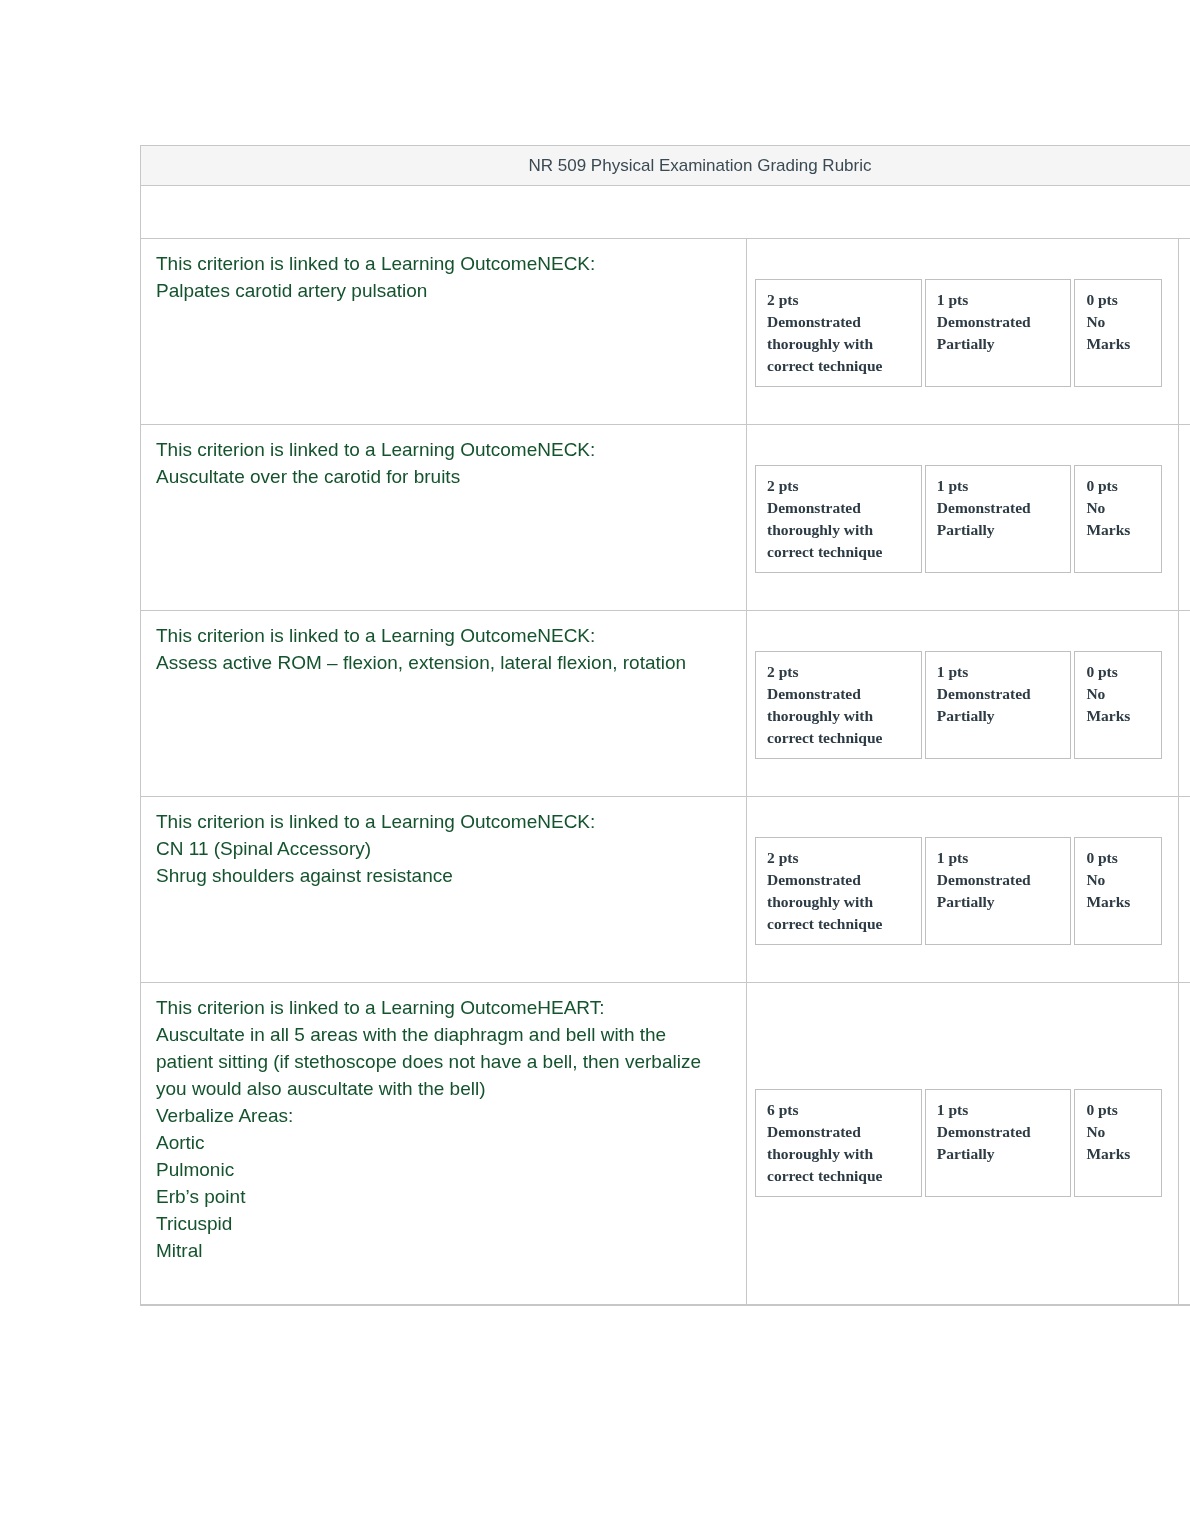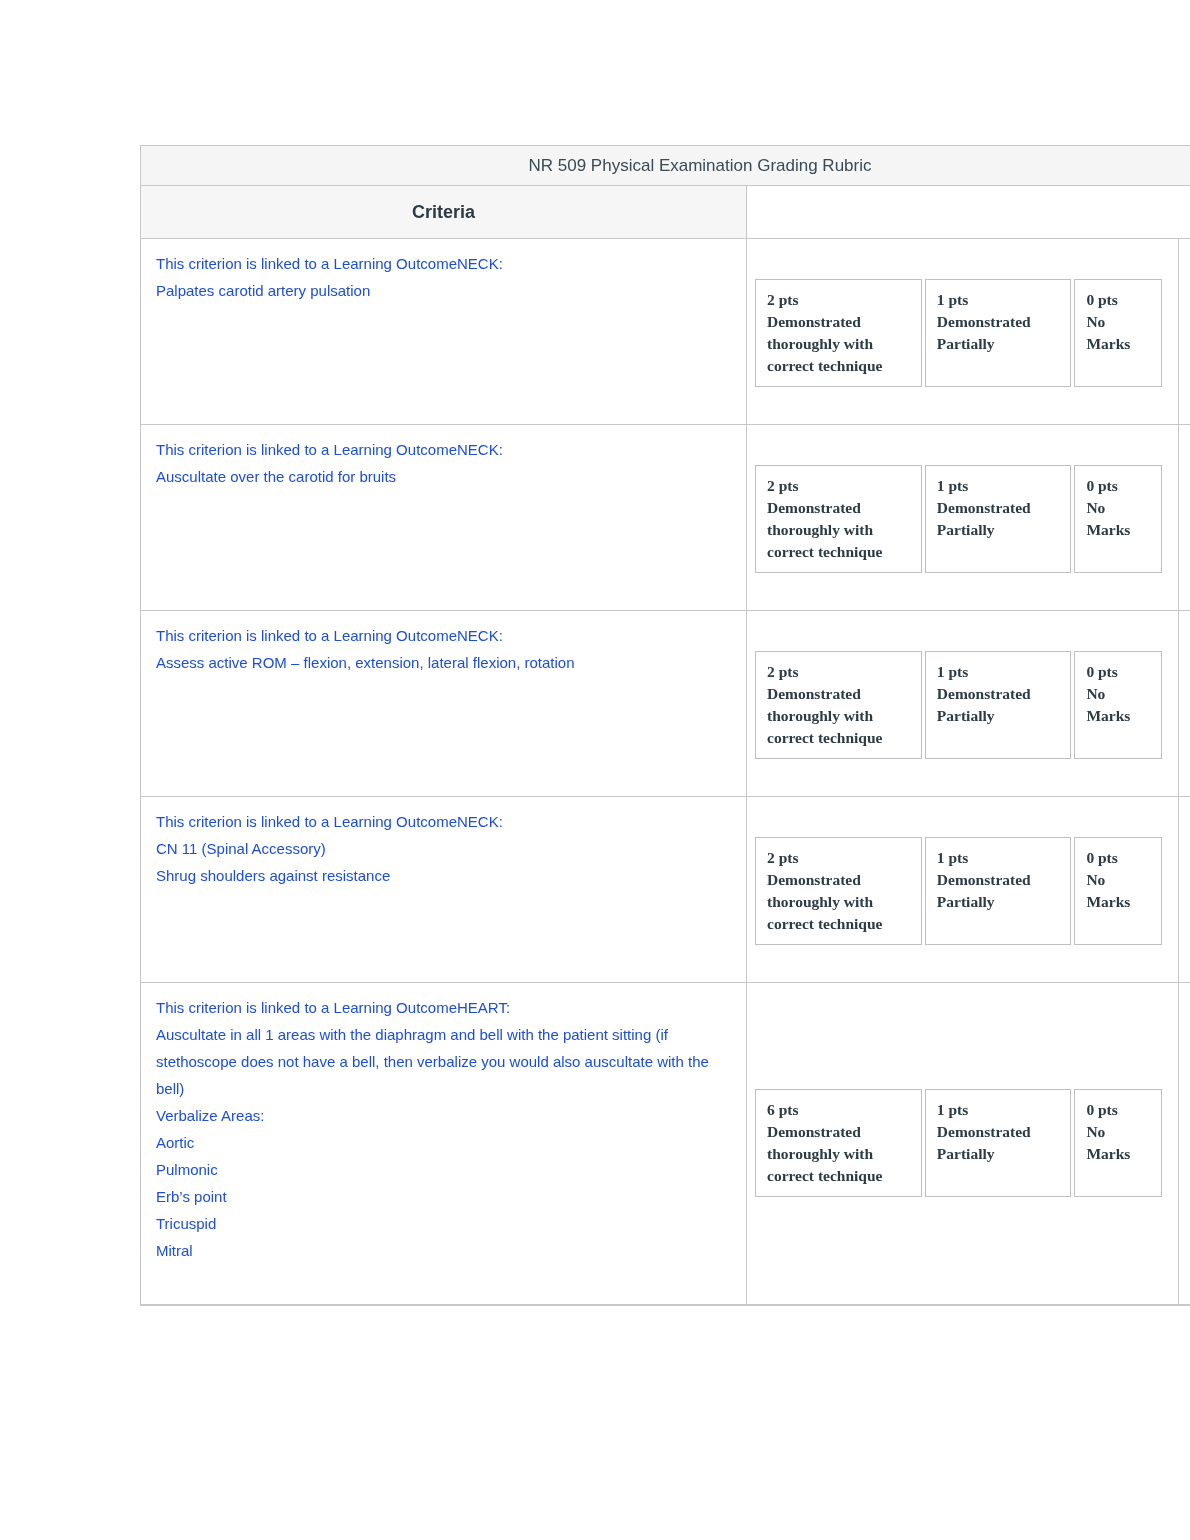--- a/index.html
+++ b/index.html
@@ -63,24 +63,24 @@
   }
   .row {
     display: flex;
     border-bottom: 1px solid #c7c7c7;
   }
   .row:last-child { border-bottom: 1px solid #c7c7c7; }
   .row-std { min-height: 186px; }
   .row-tall { min-height: 322px; }
   .criterion-cell {
     padding: 11px 20px 11px 15px;
-    font-size: 15px;
+    font-size: 19px;
     line-height: 27px;
     white-space: pre-line;
-    color: #1d4ed8;
+    color: #14532d;
   }
   .ratings-cell {
     display: flex;
     flex-direction: column;
     padding: 0 16px 0 8px;
   }
   .spacer-top-std { height: 40px; flex: 0 0 40px; }
   .spacer-top-tall { height: 106px; flex: 0 0 106px; }
   .spacer-bottom { flex: 1 1 auto; }
   .rating-boxes {
@@ -107,21 +107,20 @@
 </style>
 </head>
 <body>
 
 <div class="page">
   <div class="rubric">
 
     <div class="rubric-title">NR 509 Physical Examination Grading Rubric</div>
 
     <div class="header-row">
-      <div class="criteria-col header-cell">Criteria</div>
       <div class="pts-col header-cell"></div>
     </div>
 
     <div class="row row-std">
       <div class="criteria-col criterion-cell">This criterion is linked to a Learning OutcomeNECK:
 Palpates carotid artery pulsation</div>
       <div class="ratings-col ratings-cell">
         <div class="spacer-top-std"></div>
         <div class="rating-boxes">
           <div class="rating-box w1">
@@ -210,21 +209,21 @@
             <span class="desc">No Marks</span>
           </div>
         </div>
         <div class="spacer-bottom"></div>
       </div>
       <div class="pts-col"></div>
     </div>
 
     <div class="row row-tall">
       <div class="criteria-col criterion-cell">This criterion is linked to a Learning OutcomeHEART:
-Auscultate in all 1 areas with the diaphragm and bell with the patient sitting (if stethoscope does not have a bell, then verbalize you would also auscultate with the bell)
+Auscultate in all 5 areas with the diaphragm and bell with the patient sitting (if stethoscope does not have a bell, then verbalize you would also auscultate with the bell)
 Verbalize Areas:
 Aortic
 Pulmonic
 Erb’s point
 Tricuspid
 Mitral</div>
       <div class="ratings-col ratings-cell">
         <div class="spacer-top-tall"></div>
         <div class="rating-boxes">
           <div class="rating-box w1">

